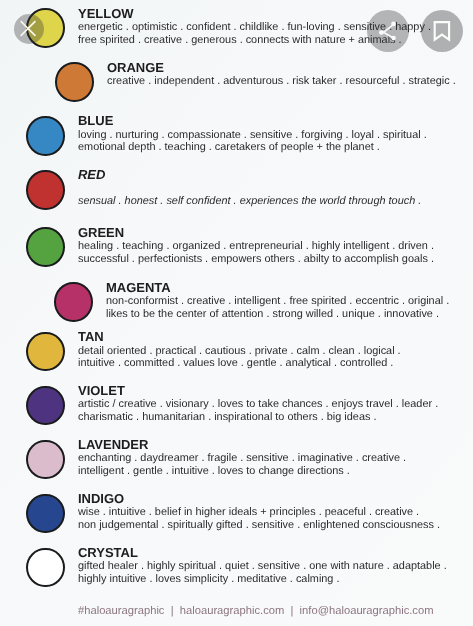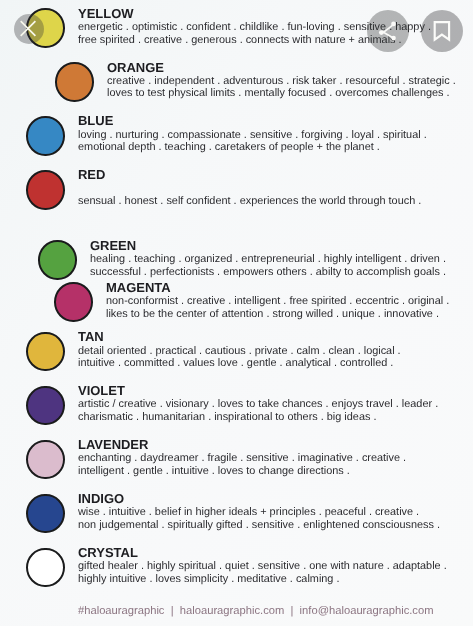--- a/index.html
+++ b/index.html
@@ -29,34 +29,33 @@
       <div style="position: absolute; left: 0px; top: 0px; width: 473px; height: 54px;">
         <div class="swatch" style="top: 8.4px; background: rgb(222, 213, 74);"></div>
         <div class="name" style="top:6.6px">YELLOW</div>
         <div class="desc" style="top:21px">energetic . optimistic . confident . childlike . fun-loving . sensitive . happy .</div>
         <div class="desc" style="top:33.5px">free spirited . creative . generous . connects with nature + animals .</div>
       </div>
       <div style="position: absolute; left: 0px; top: 53.92px; width: 473px; height: 54px; margin-left: 29px;">
         <div class="swatch" style="top: 8.4px; background: rgb(207, 121, 54);"></div>
         <div class="name" style="top:6.6px">ORANGE</div>
         <div class="desc" style="top:21px">creative . independent . adventurous . risk taker . resourceful . strategic .</div>
-        <div class="desc" style="top:33.5px">loves to test physical limits . mentally focused . overcomes challenges .</div>
       </div>
       <div style="position: absolute; left: 0px; top: 107.84px; width: 473px; height: 54px;">
         <div class="swatch" style="top: 8.4px; background: rgb(54, 136, 196);"></div>
         <div class="name" style="top:6.6px">BLUE</div>
         <div class="desc" style="top:21px">loving . nurturing . compassionate . sensitive . forgiving . loyal . spiritual .</div>
         <div class="desc" style="top:33.5px">emotional depth . teaching . caretakers of people + the planet .</div>
       </div>
-      <div style="position: absolute; left: 0px; top: 161.76px; width: 473px; height: 54px;">
+      <div style="position: absolute; left: 0px; top: 161.76px; width: 473px; height: 54px; font-style: italic;">
         <div class="swatch" style="top: 8.4px; background: rgb(191, 50, 48);"></div>
         <div class="name" style="top:6.6px">RED</div>
         <div class="desc" style="top:33.5px">sensual . honest . self confident . experiences the world through touch .</div>
       </div>
-      <div style="position: absolute; left: 0px; top: 232px; width: 396px; height: 54px; margin-left: 12px;">
+      <div style="position: absolute; left: 0px; top: 219px; width: 396px; height: 54px;">
         <div class="swatch" style="top: 8.4px; background: rgb(85, 162, 64);"></div>
         <div class="name" style="top:6.6px">GREEN</div>
         <div class="desc" style="top:21px">healing . teaching . organized . entrepreneurial . highly intelligent . driven .</div>
         <div class="desc" style="top:33.5px">successful . perfectionists . empowers others . abilty to accomplish goals .</div>
       </div>
       <div style="position: absolute; left: 0px; top: 274px; width: 459px; height: 54px; margin-left: 28px;">
         <div class="swatch" style="top: 8.4px; background: rgb(181, 49, 104);"></div>
         <div class="name" style="top:6.6px">MAGENTA</div>
         <div class="desc" style="top:21px">non-conformist . creative . intelligent . free spirited . eccentric . original .</div>
         <div class="desc" style="top:33.5px">likes to be the center of attention . strong willed . unique . innovative .</div>

